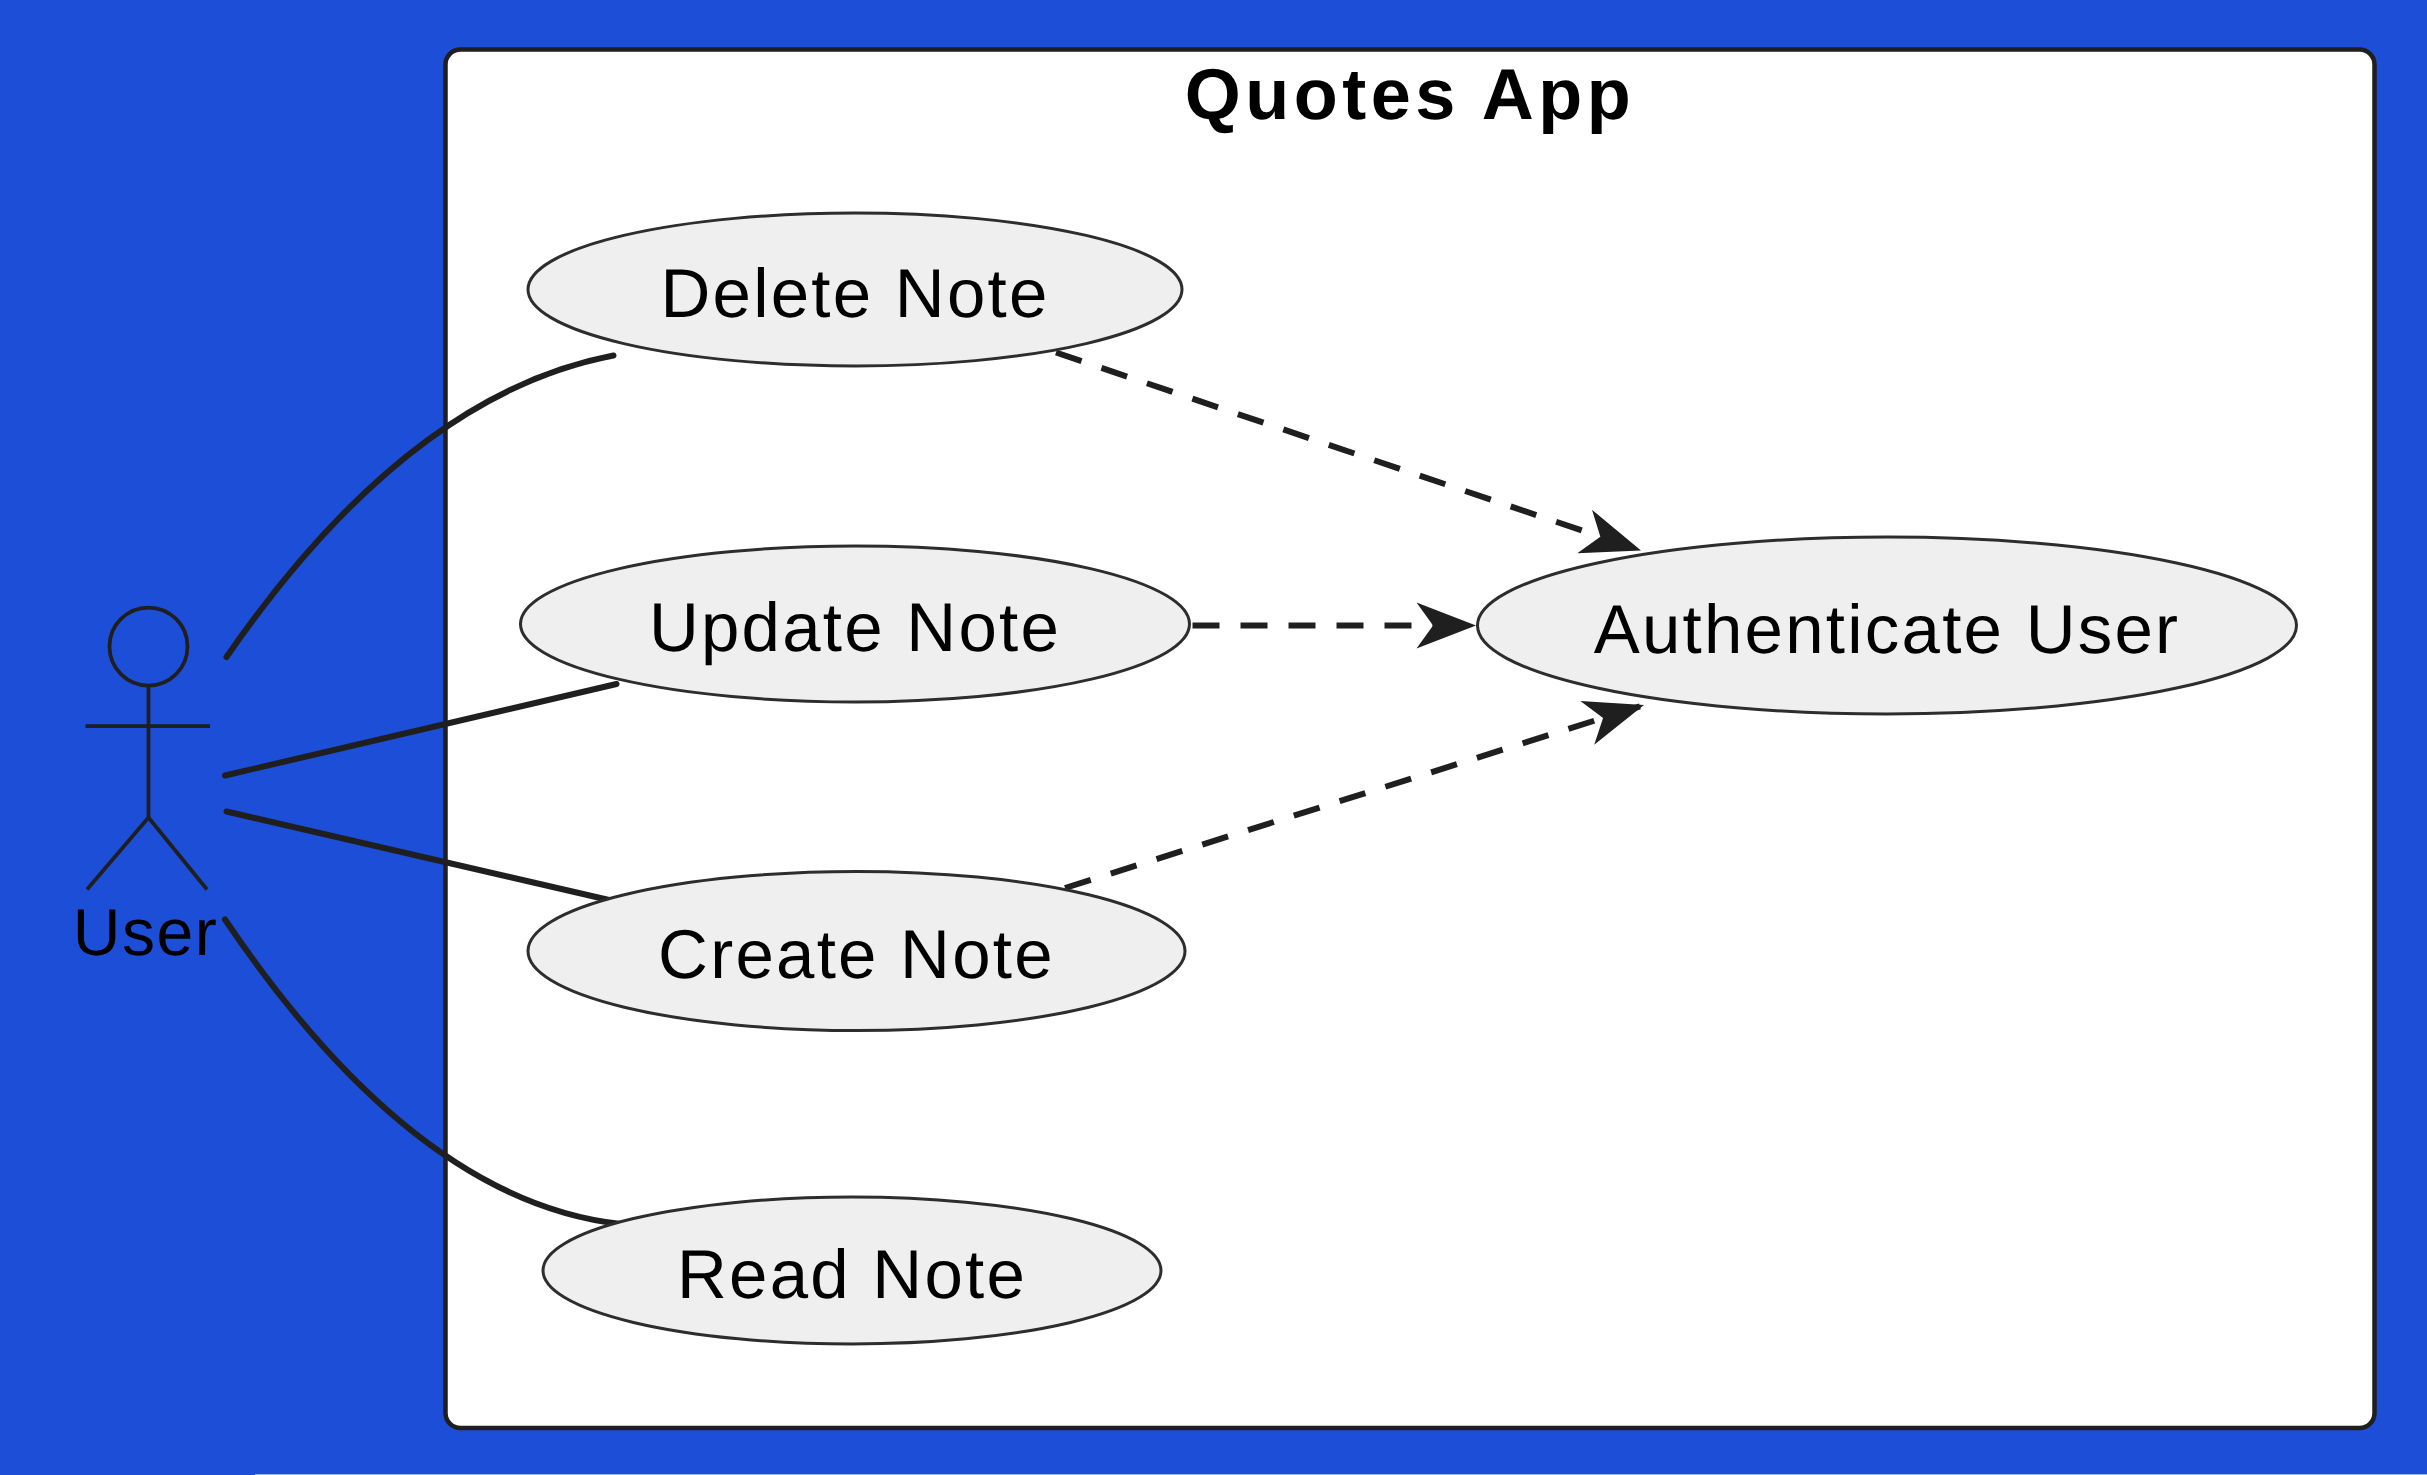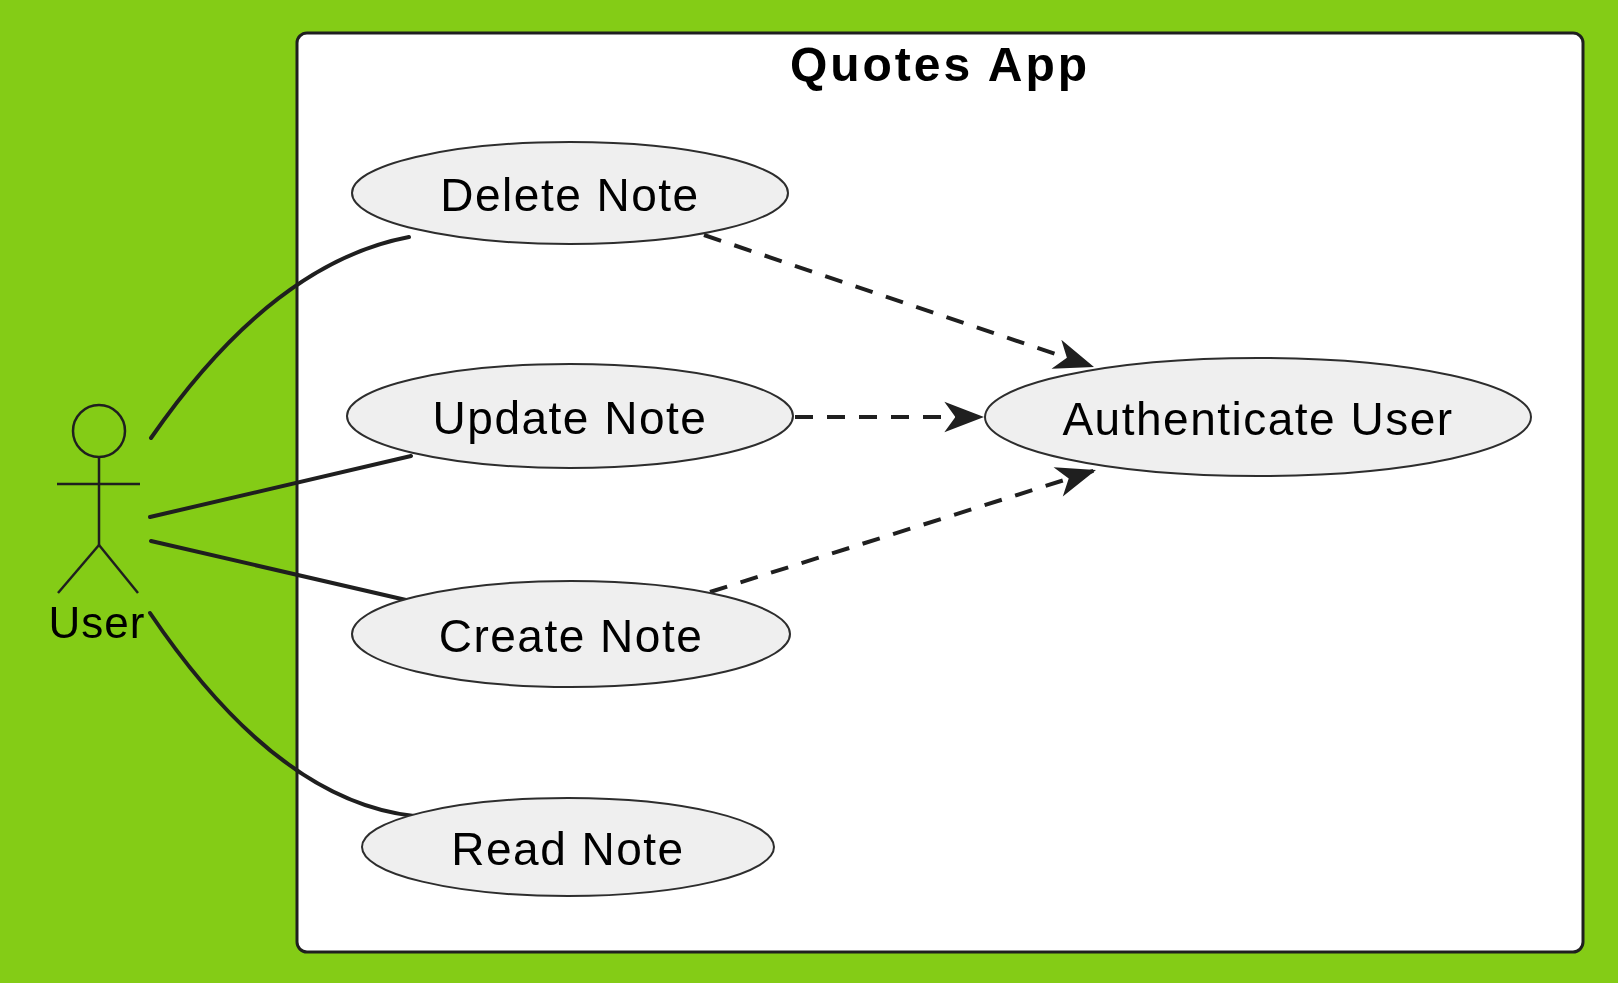--- a/index.html
+++ b/index.html
@@ -1,18 +1,18 @@
 <!DOCTYPE html>
 <html><head>
 <meta charset="utf-8">
 <style>
   html, body { margin: 0; padding: 0; background: #ffffff; }
   .stage {
     width: 1618px; height: 983px; position: relative;
-    background: #84cc16;
+    background: #1d4ed8;
     font-family: "Liberation Sans", sans-serif;
   }
   svg { display: block; }
   .boundary { fill: #ffffff; stroke: #1f1f1f; stroke-width: 3; }
   .node { stroke: #2d2d2d; stroke-width: 2; }
   .node-label { font-size: 46px; fill: #000000; letter-spacing: 1.5px; }
   .sys-title { font-size: 48px; font-weight: bold; fill: #000000; letter-spacing: 3px; }
   .actor-label { font-size: 44px; fill: #000000; letter-spacing: 1px; }
   .assoc { fill: none; stroke: #1f1f1f; stroke-width: 4; stroke-linecap: round; }
   .include { fill: none; stroke: #1f1f1f; stroke-width: 4; stroke-dasharray: 18 14; }

